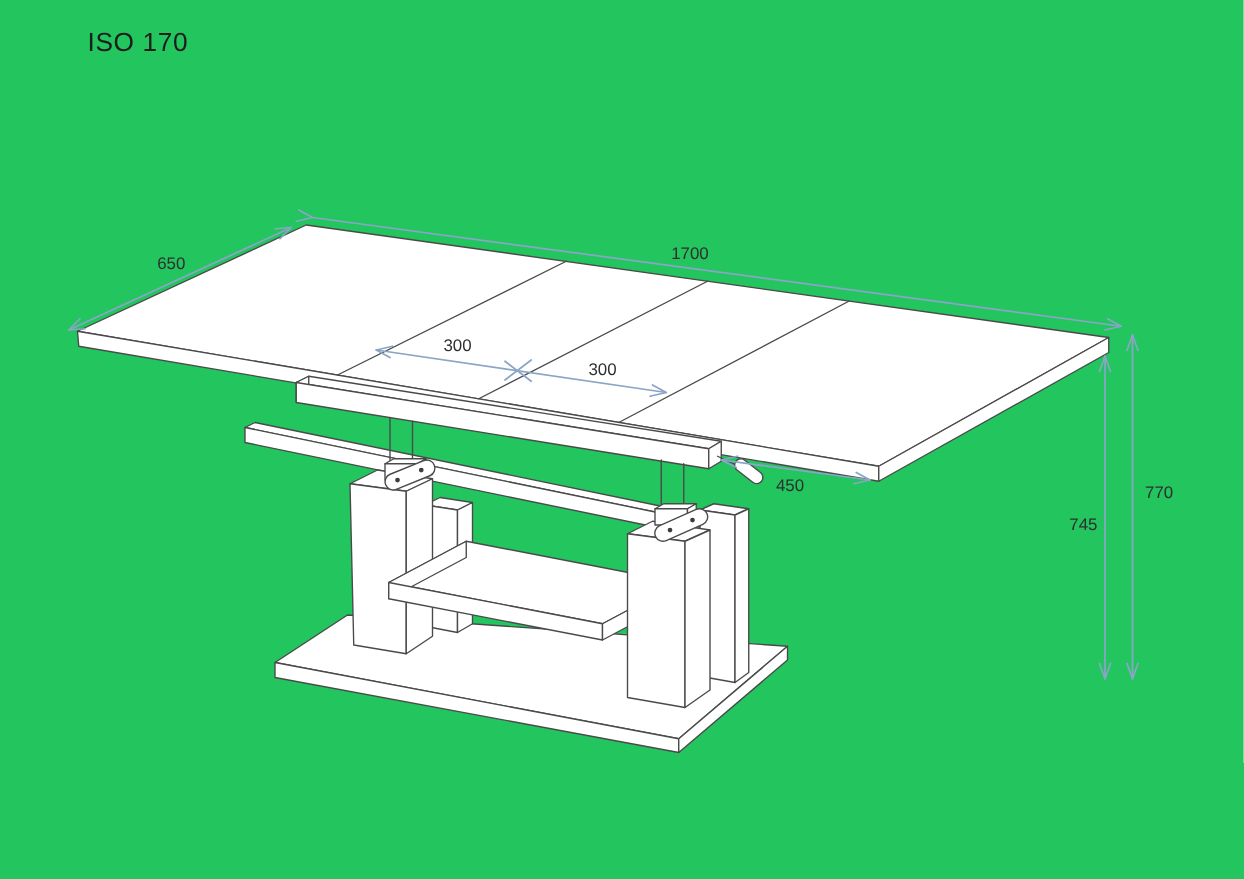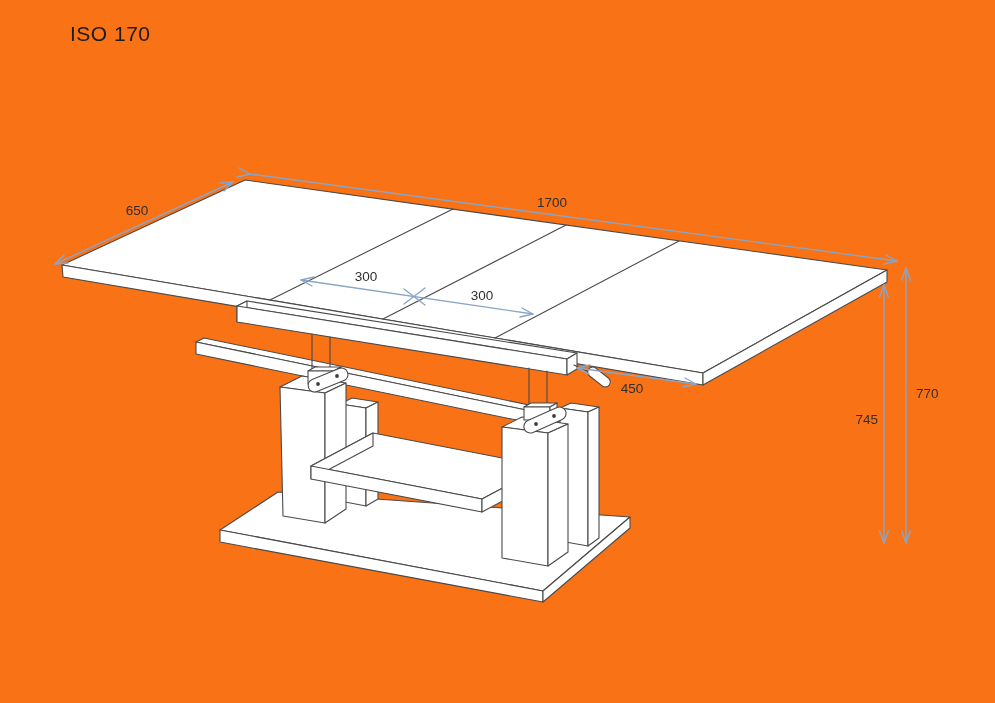--- a/index.html
+++ b/index.html
@@ -1,16 +1,16 @@
 <!DOCTYPE html>
 <html><head>
 <meta charset="utf-8">
 <style>
   html,body{margin:0;padding:0;background:#ffffff;}
-  .canvas{position:relative;width:995px;height:703px;background:#f97316;overflow:hidden;
+  .canvas{position:relative;width:995px;height:703px;background:#22c55e;overflow:hidden;
           font-family:"Liberation Sans",sans-serif;}
   svg{display:block;}
   .face{fill:#ffffff;stroke:#4a4a4a;stroke-width:1.1;stroke-linejoin:round;}
   .edge{fill:none;stroke:#4a4a4a;stroke-width:1.1;stroke-linecap:round;}
   .dim{fill:none;stroke:#8aa5c6;stroke-width:1.4;stroke-linecap:round;stroke-linejoin:round;}
   .screw{fill:#3d3d3d;stroke:none;}
   text{font-family:"Liberation Sans",sans-serif;font-size:13.5px;fill:#2f2f2f;}
   .title-text{font-size:21px;fill:#1d1d1d;letter-spacing:.5px;}
 </style>
 </head>

